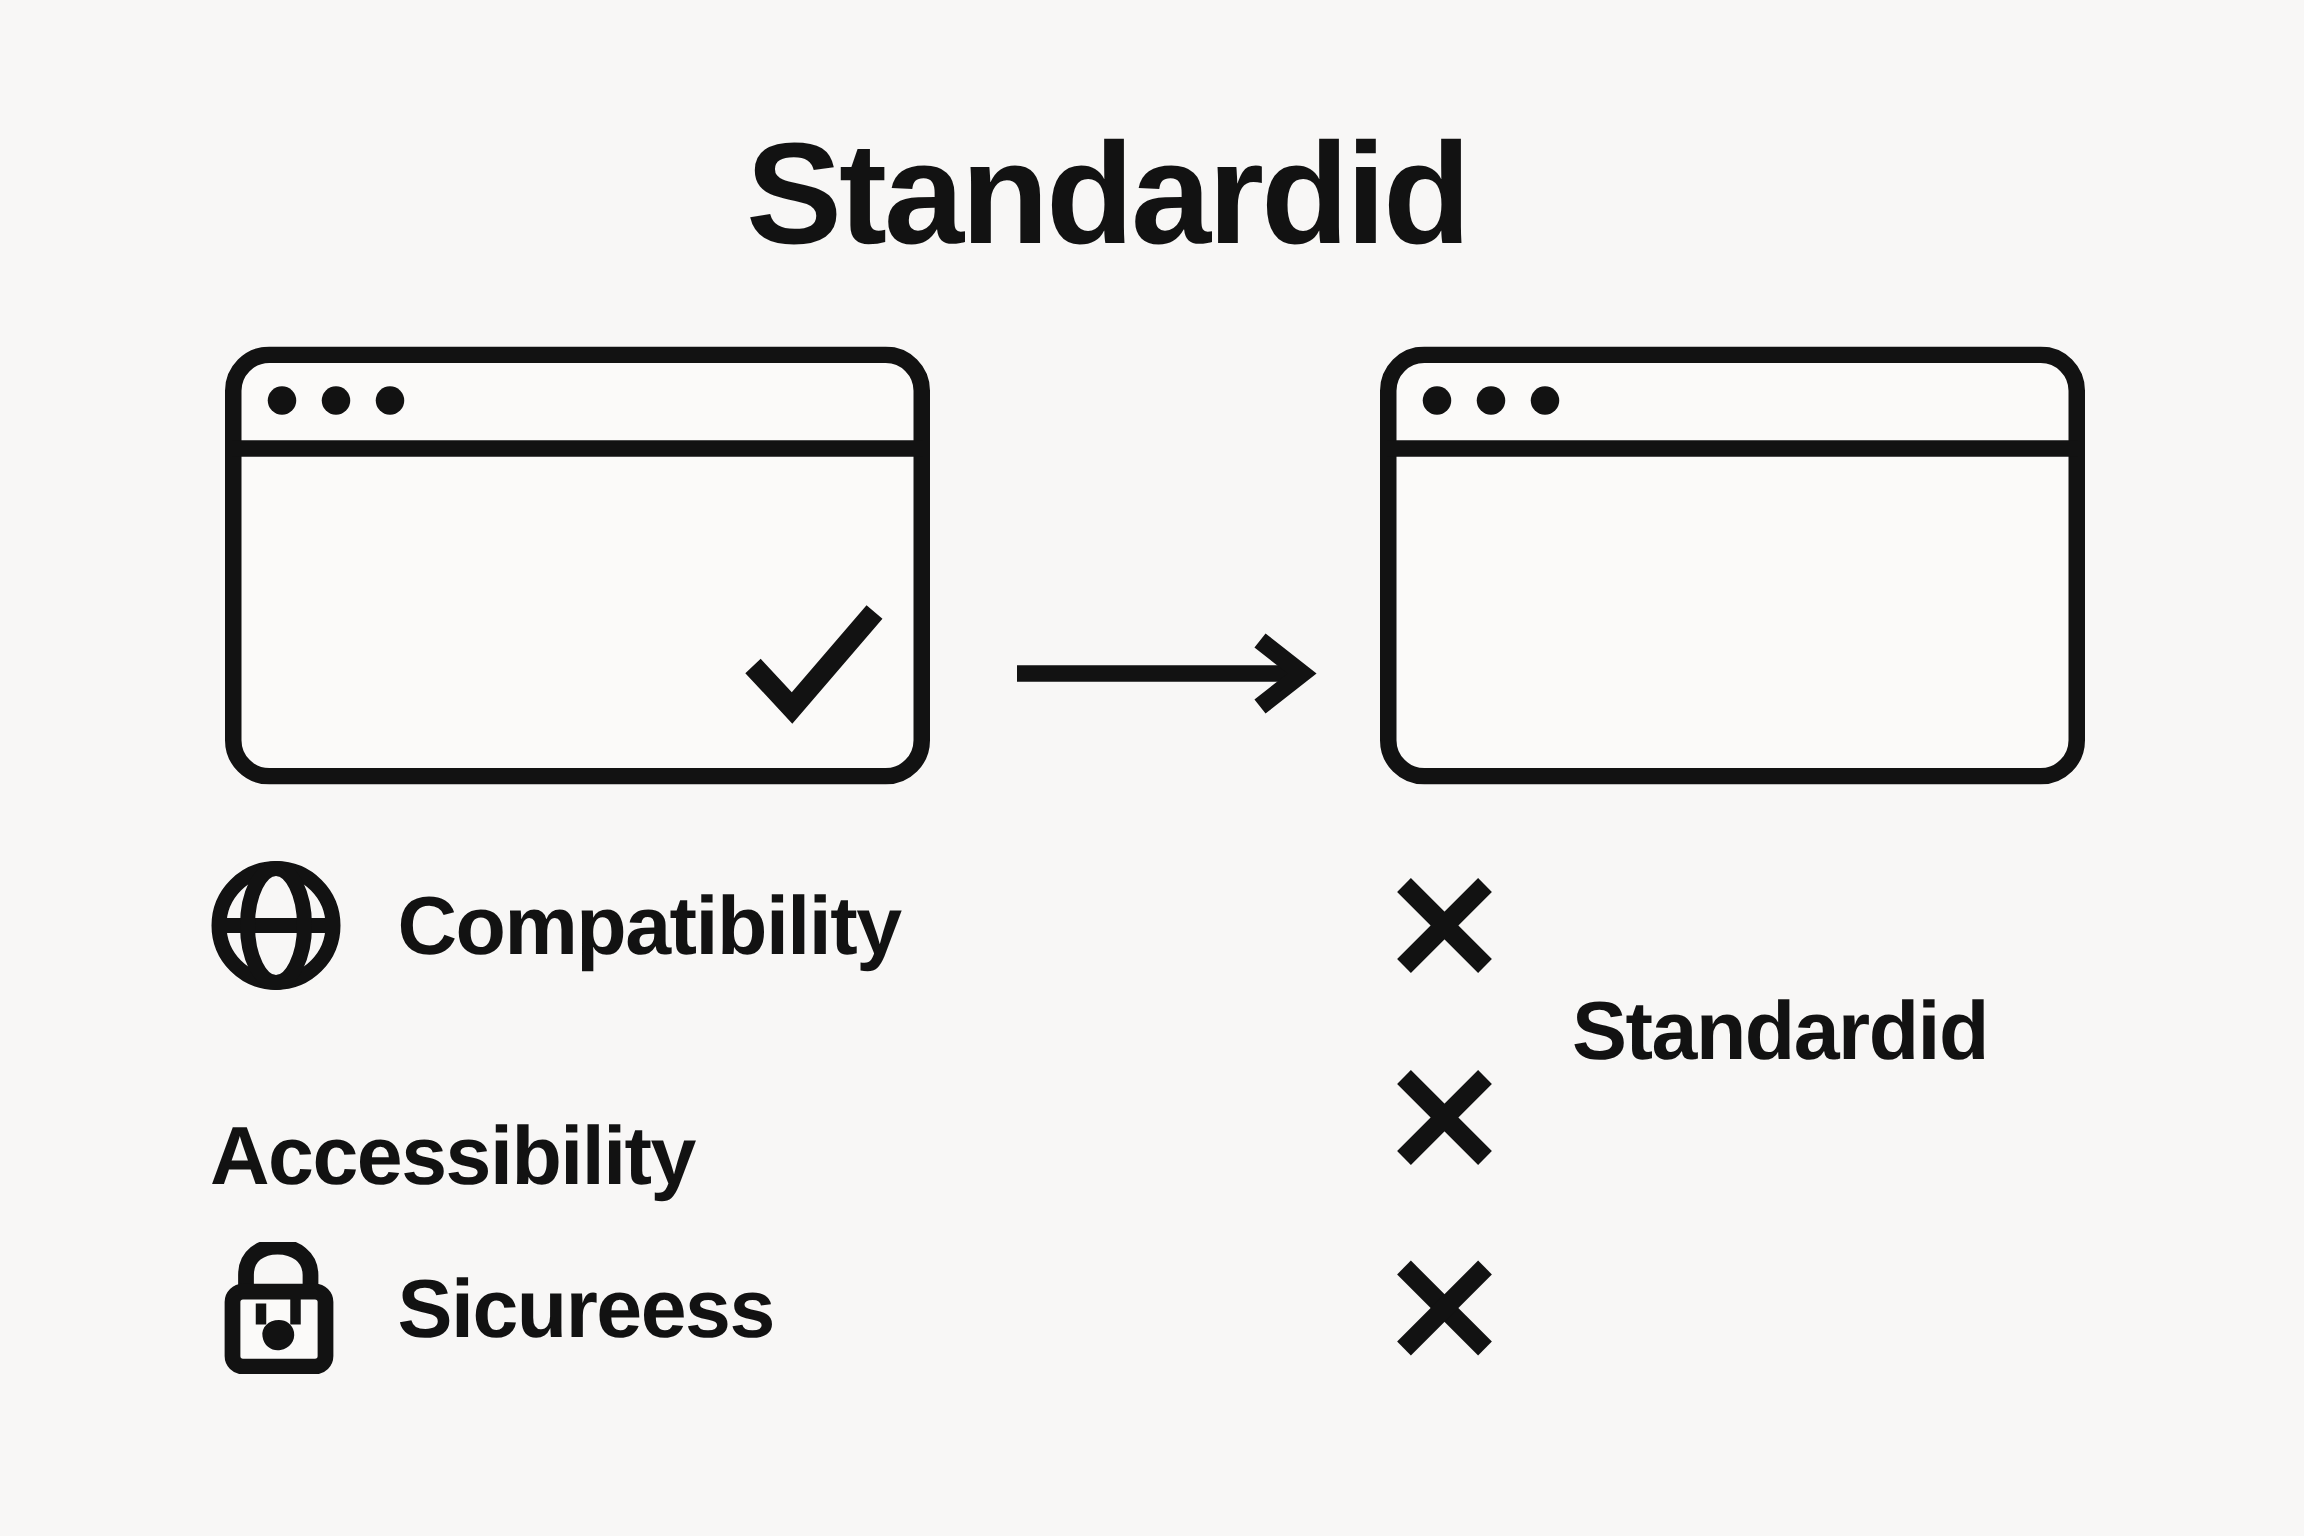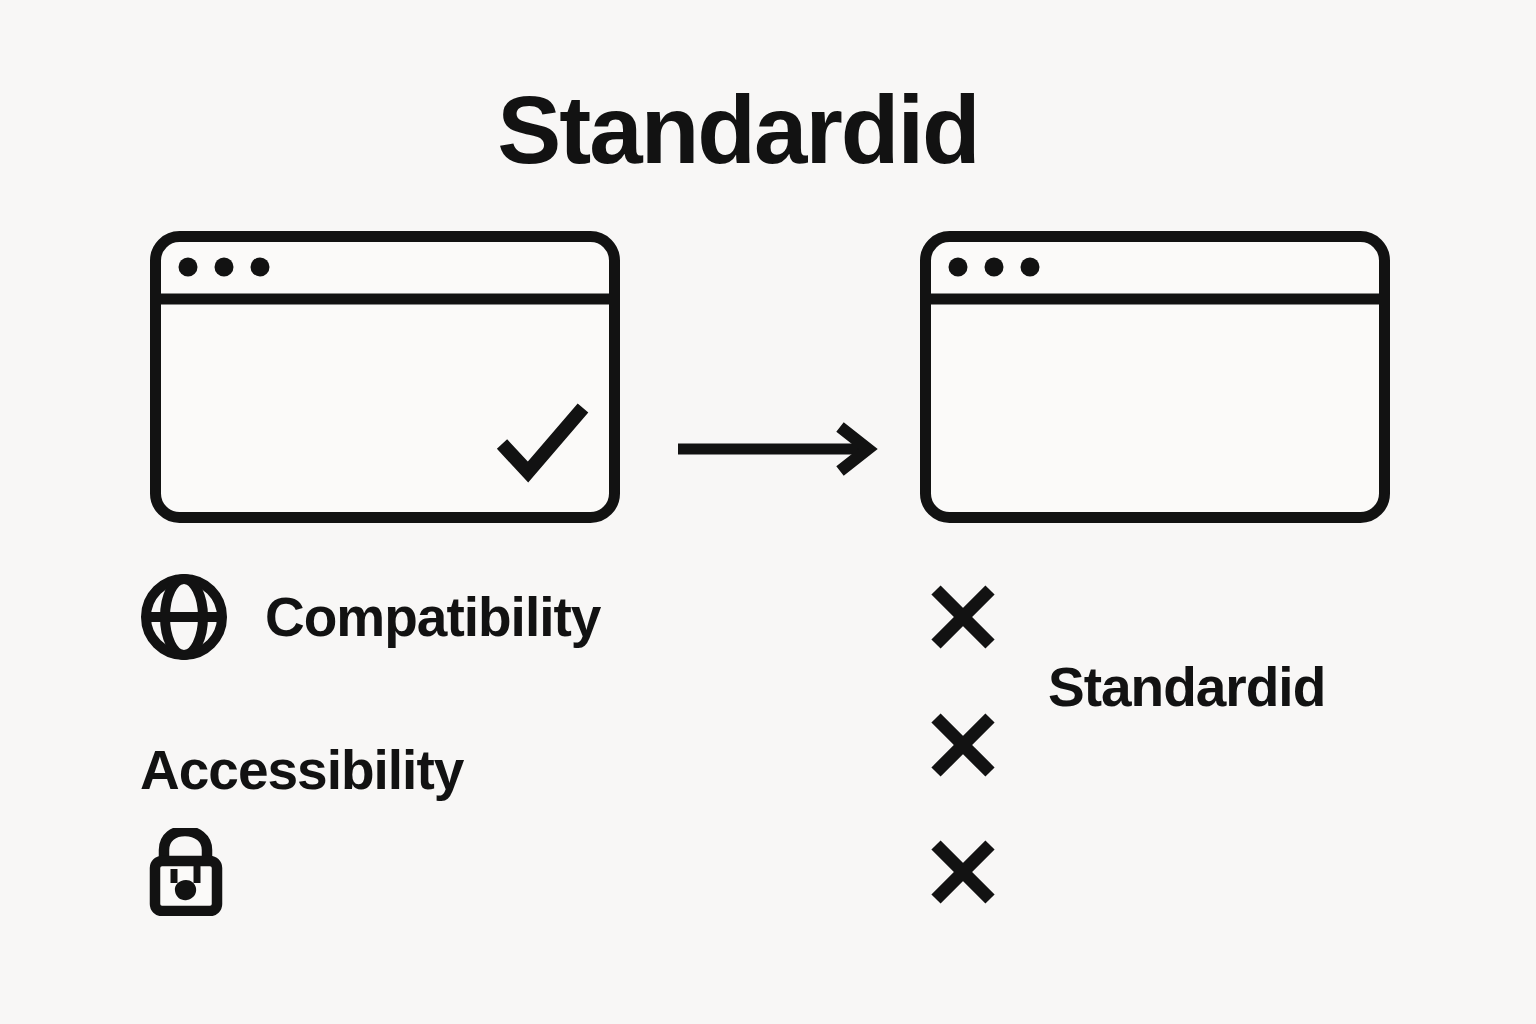--- a/index.html
+++ b/index.html
@@ -124,20 +124,21 @@
   </div>
 
   <div class="feature-row row-2">
     <svg width="88" height="88" viewBox="0 0 88 88">
       <path d="M24 36 V22 C24 9 34 3 45 3 C57 3 67 10 67 22 V36" fill="none" stroke="#121212" stroke-width="10.5" stroke-linejoin="round"></path>
       <rect x="15" y="33" width="62" height="50" rx="7" fill="#fbfaf9" stroke="#121212" stroke-width="10.5"></rect>
       <line x1="34" y1="41" x2="34" y2="55" stroke="#121212" stroke-width="7"></line>
       <line x1="57" y1="38" x2="57" y2="55" stroke="#121212" stroke-width="7"></line>
       <path d="M46 52 C39 52 34 57 35 63 C36 70 42 73 47 72 C53 71 57 66 56 60 C55 55 51 52 46 52 Z" fill="#121212"></path>
     </svg>
+    <span class="feature-label">Sicureess</span>
   </div>
 
   <svg class="x-mark x-0" viewBox="0 0 66 66">
     <line x1="6" y1="6" x2="60" y2="60" stroke="#121212" stroke-width="13"></line>
     <line x1="60" y1="6" x2="6" y2="60" stroke="#121212" stroke-width="13"></line>
   </svg>
   <svg class="x-mark x-1" viewBox="0 0 66 66">
     <line x1="6" y1="6" x2="60" y2="60" stroke="#121212" stroke-width="13"></line>
     <line x1="60" y1="6" x2="6" y2="60" stroke="#121212" stroke-width="13"></line>
   </svg>

